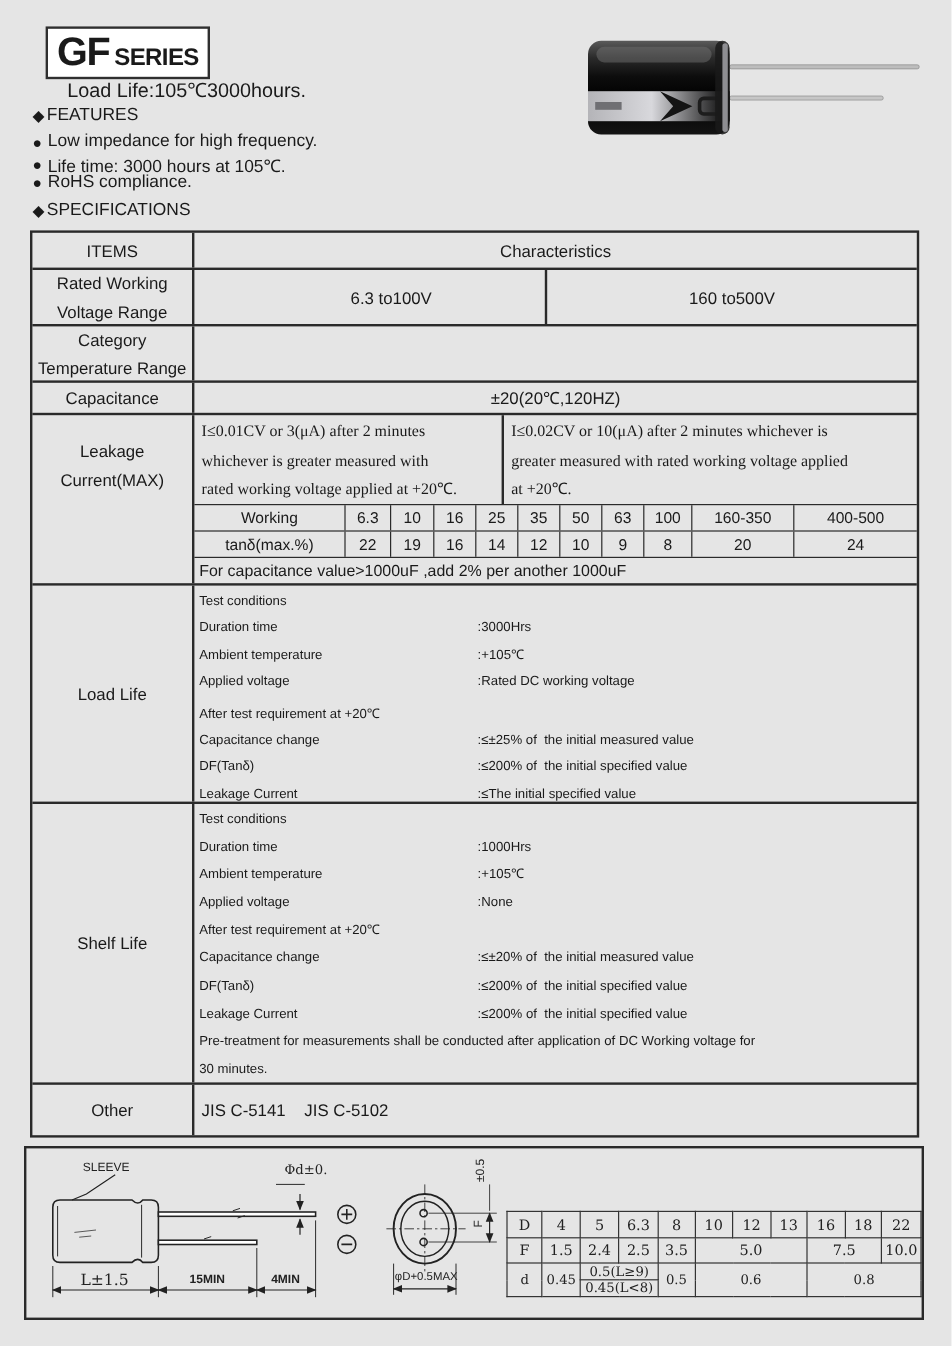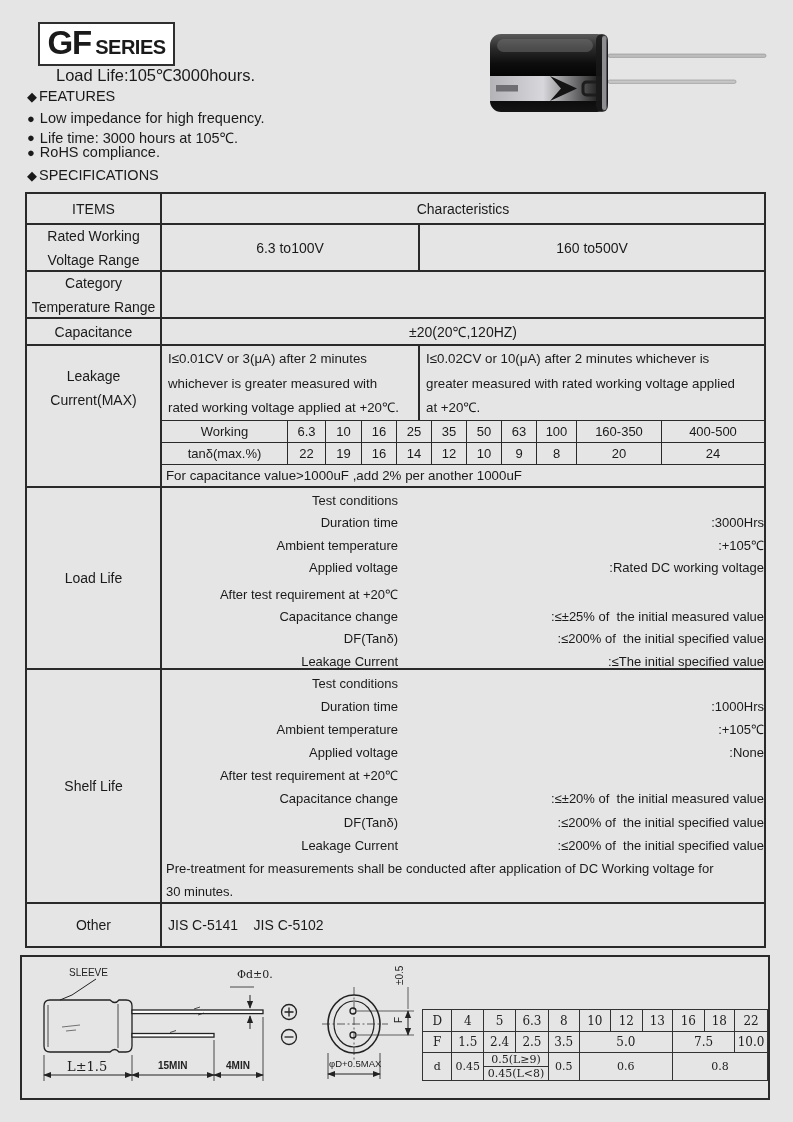--- a/index.html
+++ b/index.html
@@ -23,32 +23,32 @@
   .row{position:relative;display:flex;box-sizing:border-box;border-bottom:2px solid #2a2a2a;}
   .row.last{border-bottom:none;}
   .lblcell{width:135px;flex:0 0 135px;border-right:2px solid #2a2a2a;box-sizing:border-box;
            display:flex;flex-direction:column;align-items:center;justify-content:center;text-align:center;}
   .lblcell .ln{line-height:24px;}
   .rarea{flex:1;display:flex;box-sizing:border-box;min-width:0;}
   .ctr{display:flex;align-items:center;justify-content:center;}
   .splitL{width:258px;flex:0 0 258px;border-right:2px solid #2a2a2a;box-sizing:border-box;}
   .splitR{flex:1;}
   .leak-col{flex:1;display:flex;flex-direction:column;min-width:0;}
-  .leak-desc{display:flex;height:74px;box-sizing:border-box;}
+  .leak-desc{display:flex;height:74px;box-sizing:border-box;font-family:Liberation Serif, serif;}
   .leak-desc .txt{padding:1px 6px 0 6px;font-size:13.3px;line-height:24.5px;white-space:nowrap;}
   .subrow{display:flex;height:22px;border-top:1px solid #2a2a2a;box-sizing:border-box;}
   .subrow .c{border-right:1px solid #2a2a2a;box-sizing:border-box;display:flex;align-items:center;
              justify-content:center;font-size:13px;}
   .subrow .c:last-child{border-right:none;}
   .w0{flex:0 0 126px;} .w1{flex:0 0 38px;} .w2{flex:0 0 36px;} .w3{flex:0 0 35px;}
   .w9{flex:0 0 40px;} .w10{flex:0 0 85px;} .wlast{flex:1;}
   .noterow{height:22px;border-top:1px solid #2a2a2a;box-sizing:border-box;display:flex;
            align-items:center;padding-left:4px;font-size:13.3px;}
   .life{flex:1;display:flex;flex-direction:column;padding:2px 0 0 4px;box-sizing:border-box;min-width:0;}
-  .life .lifeln{display:flex;font-size:13px;text-align:right;}
+  .life .lifeln{display:flex;font-size:11px;}
   .life .ll{flex:0 0 232px;white-space:pre-wrap;}
   .life .lv{flex:1;white-space:pre-wrap;}
   .h-load .lifeln{height:22.4px;line-height:22.4px;}
   .h-shelf .lifeln{height:23.1px;line-height:23.1px;}
   .otherval{flex:1;display:flex;align-items:center;padding-left:6px;white-space:pre-wrap;}
   
   .diagram-box{position:absolute;left:20px;top:955px;width:750px;height:145px;border:2px solid #2a2a2a;
                box-sizing:border-box;}
   .diagram-svg{position:absolute;left:0;top:0;}
   .dim-table{position:absolute;left:400px;top:52px;border-collapse:collapse;
@@ -123,21 +123,21 @@
 
     <div class="row" style="height:31px;">
       <div class="lblcell">
         <span>ITEMS</span>
       </div>
       <div class="rarea ctr">
         <span>Characteristics</span>
       </div>
     </div>
 
-    <div class="row" style="height:47px;">
+    <div class="row" style="height:47px;gap:36px;">
       <div class="lblcell">
         <span class="ln">Rated Working</span>
         <span class="ln">Voltage Range</span>
       </div>
       <div class="rarea">
         <div class="splitL ctr">
           <span>6.3 to100V</span>
         </div>
         <div class="splitR ctr">
           <span>160 to500V</span>

